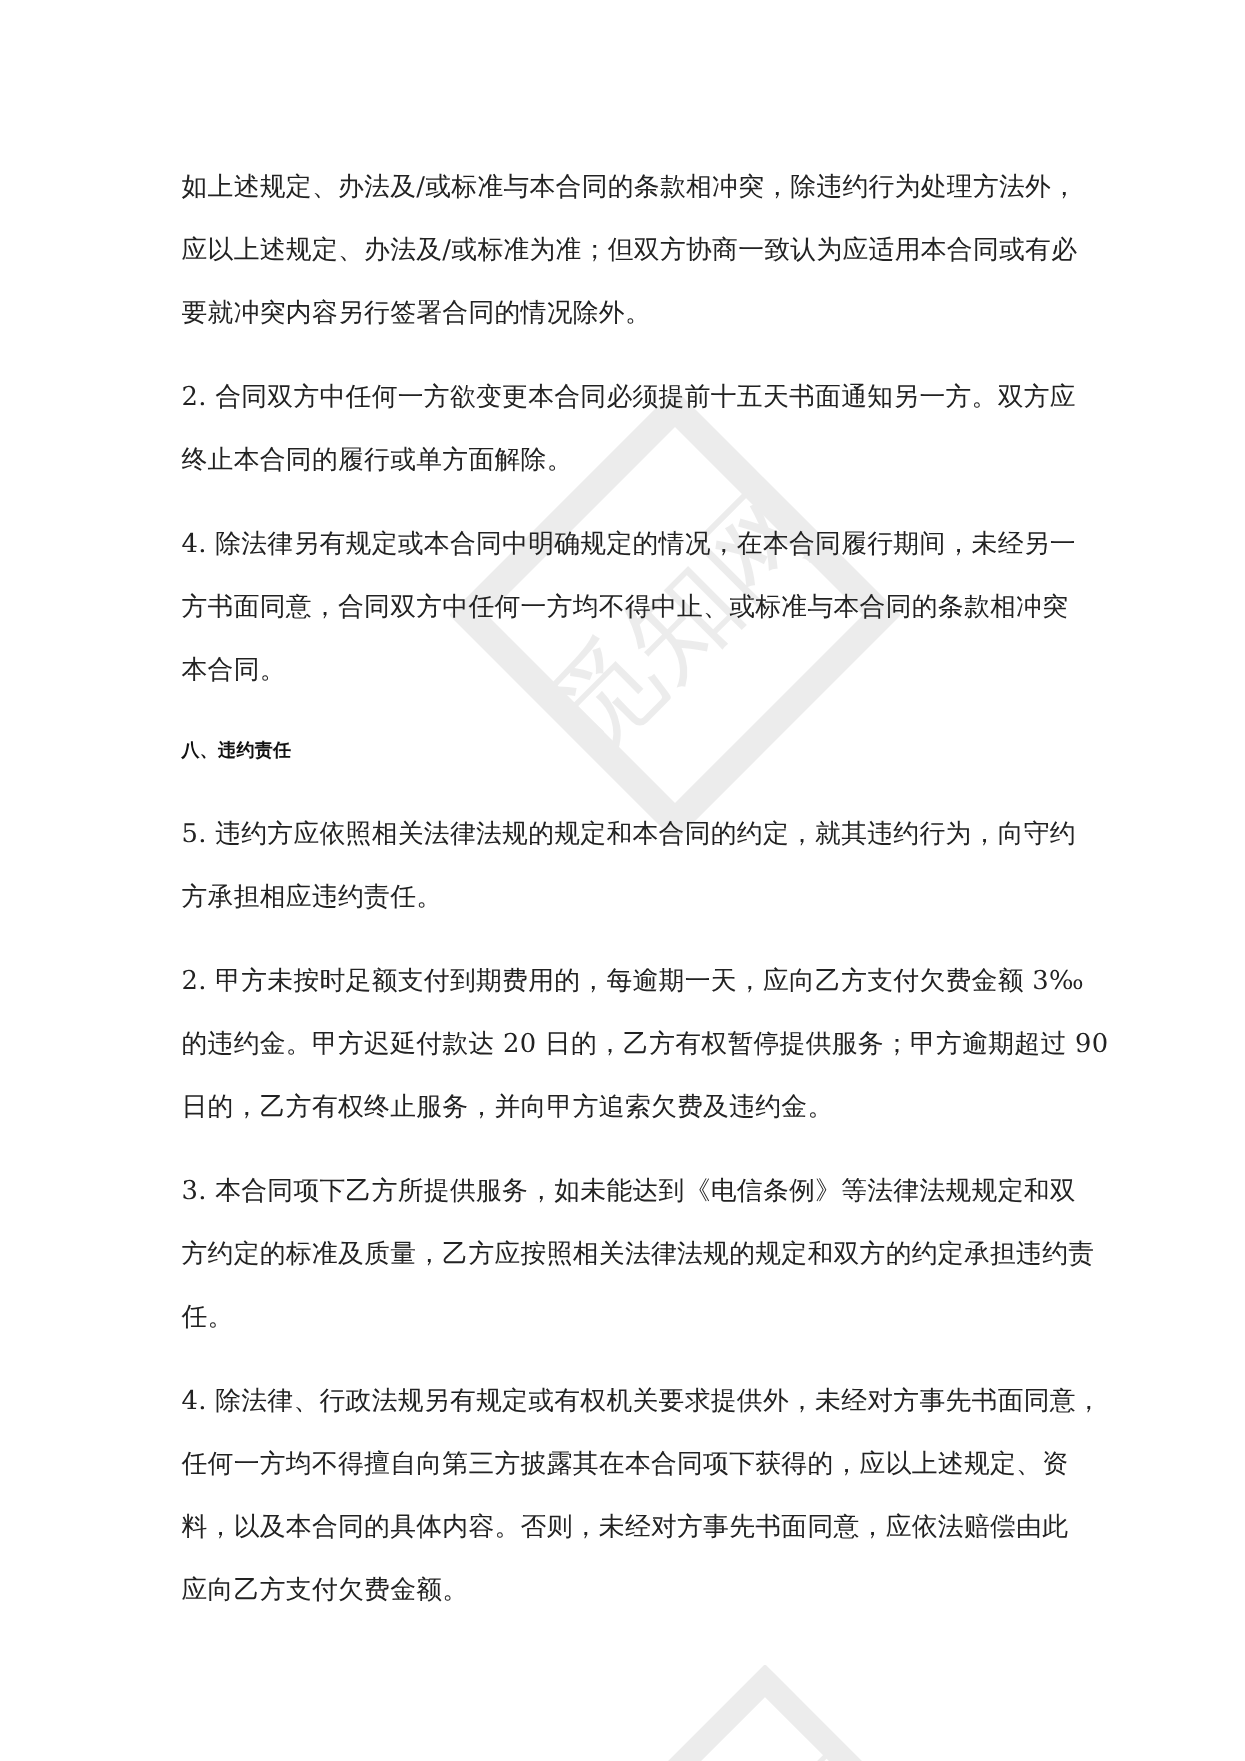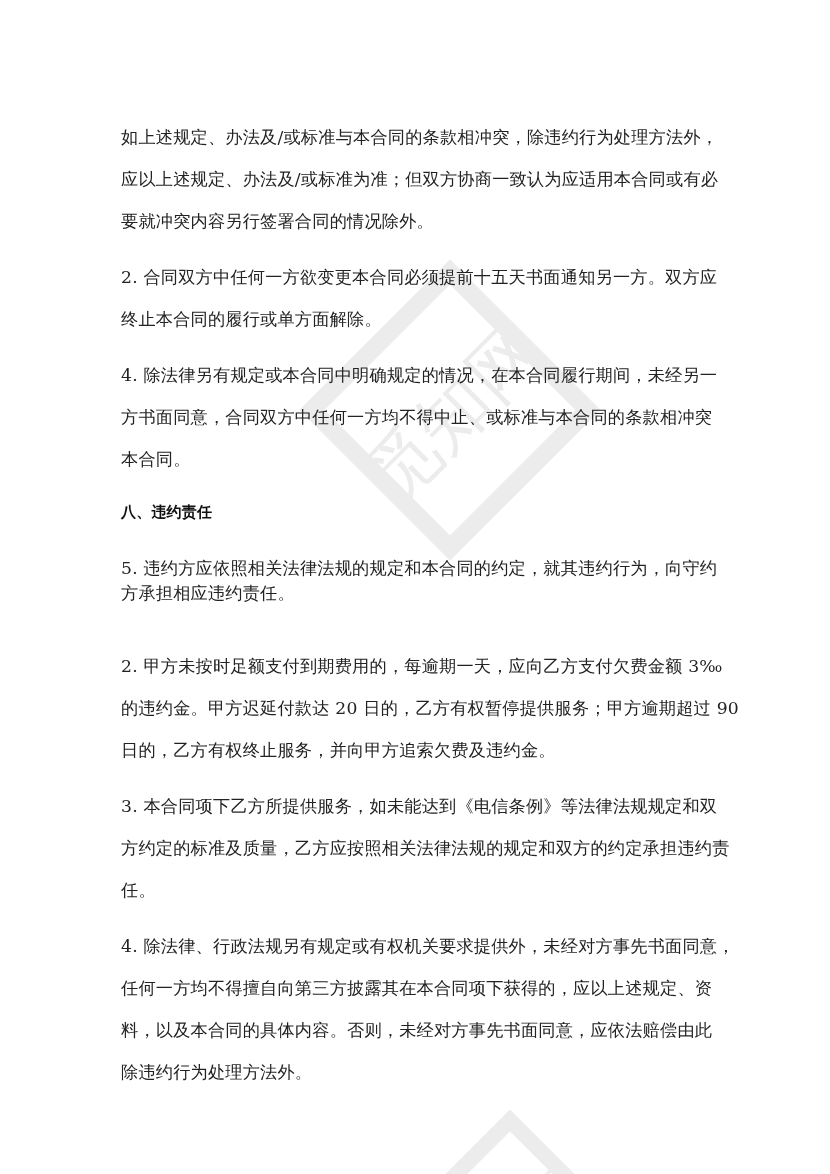--- a/index.html
+++ b/index.html
@@ -35,25 +35,24 @@
     width: 590px;
   }
   .line {
     position: absolute;
     left: 0;
     white-space: nowrap;
     font-size: 17.2px;
     line-height: 24px;
     letter-spacing: 0.2px;
     color: #222;
-    margin-top: 12px;
   }
   .heading {
     font-weight: bold;
-    font-size: 15px;
+    font-size: 12px;
     color: #111;
   }
 </style>
 </head>
 <body>
 
 <div class="page">
 
   <svg class="watermark wm1" viewBox="0 0 100 100">
     <polygon points="50,4 96,50 50,96 4,50" fill="none" stroke="#000" stroke-width="6"></polygon>
@@ -80,36 +79,36 @@
     <div>
       <div class="line" style="top:351px">4. 除法律另有规定或本合同中明确规定的情况，在本合同履行期间，未经另一</div>
       <div class="line" style="top:393px">方书面同意，合同双方中任何一方均不得中止、或标准与本合同的条款相冲突</div>
       <div class="line" style="top:435px">本合同。</div>
     </div>
 
     <div class="line heading" style="top:488px">八、违约责任</div>
 
     <div>
       <div class="line" style="top:544px">5. 违约方应依照相关法律法规的规定和本合同的约定，就其违约行为，向守约</div>
-      <div class="line" style="top:569px">方承担相应违约责任。</div>
+      <div class="line" style="top:586px">方承担相应违约责任。</div>
     </div>
 
     <div>
       <div class="line" style="top:642px">2. 甲方未按时足额支付到期费用的，每逾期一天，应向乙方支付欠费金额 3‰</div>
       <div class="line" style="top:684px">的违约金。甲方迟延付款达 20 日的，乙方有权暂停提供服务；甲方逾期超过 90</div>
       <div class="line" style="top:726px">日的，乙方有权终止服务，并向甲方追索欠费及违约金。</div>
     </div>
 
     <div>
       <div class="line" style="top:782px">3. 本合同项下乙方所提供服务，如未能达到《电信条例》等法律法规规定和双</div>
       <div class="line" style="top:824px">方约定的标准及质量，乙方应按照相关法律法规的规定和双方的约定承担违约责</div>
       <div class="line" style="top:866px">任。</div>
     </div>
 
     <div>
       <div class="line" style="top:922px">4. 除法律、行政法规另有规定或有权机关要求提供外，未经对方事先书面同意，</div>
       <div class="line" style="top:964px">任何一方均不得擅自向第三方披露其在本合同项下获得的，应以上述规定、资</div>
       <div class="line" style="top:1006px">料，以及本合同的具体内容。否则，未经对方事先书面同意，应依法赔偿由此</div>
-      <div class="line" style="top:1048px">除违约行为处理方法外。</div>
+      <div class="line" style="top:1048px">应向乙方支付欠费金额。</div>
     </div>
 
   </div>
 </div>
 
 </body></html>

